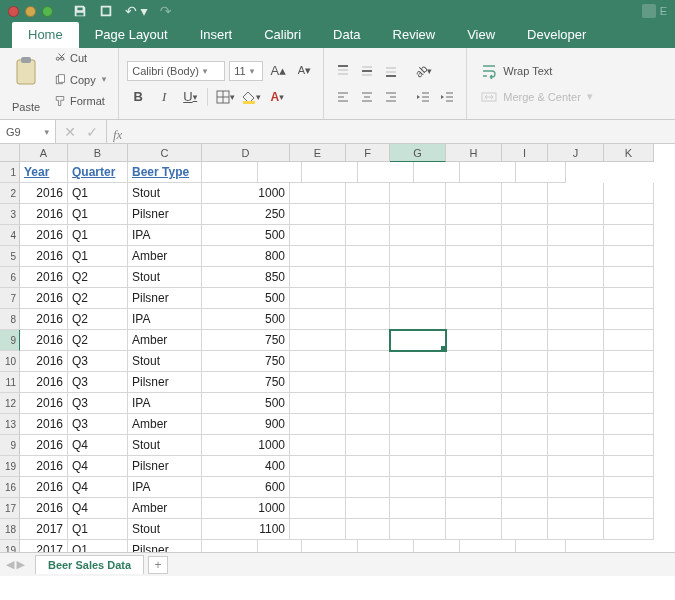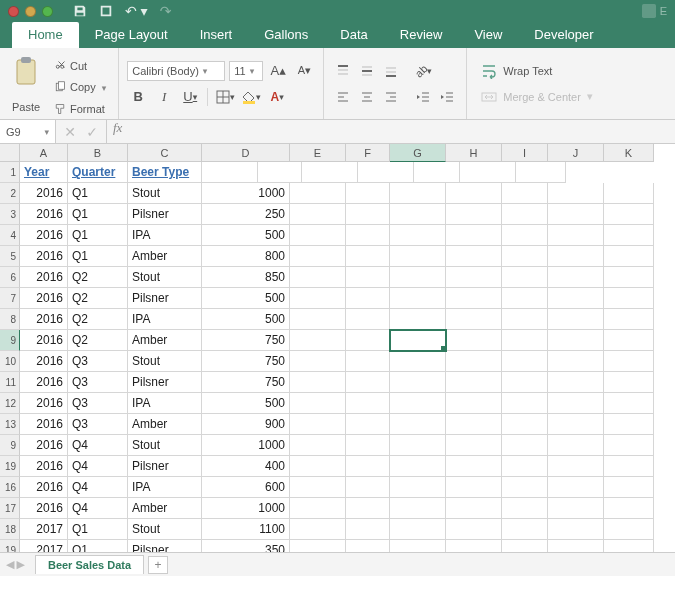--- a/index.html
+++ b/index.html
@@ -20,42 +20,42 @@
 .menutabs .mt { color:#fff; padding:5px 16px 6px; font-size:13px; cursor:pointer; }
 .menutabs .mt.active { background:#fff; color:#3a8168; font-weight:500; border-radius:2px 2px 0 0;}
 
 
 .ribbon { height:72px; background:#f4f4f4; border-bottom:1px solid #ccc; display:flex; }
 .rgroup { border-right:1px solid #d6d6d6; padding:4px 8px; display:flex; gap:6px; }
 .paste-big { width:36px; display:flex; flex-direction:column; align-items:center; justify-content:space-between; padding:4px 0 2px; cursor:pointer;}
 .paste-big svg{fill:#b7a46a;}
 .paste-big .lbl{font-size:11px; color:#555;}
 .stack { display:flex; flex-direction:column; gap:2px; justify-content:center;}
-.rowbtn { display:flex; align-items:flex-end; gap:4px; font-size:11px; color:#555; cursor:pointer; height:20px; padding:0 4px;}
+.rowbtn { display:flex; align-items:flex-start; gap:4px; font-size:11px; color:#555; cursor:pointer; height:20px; padding:0 4px;}
 .rowbtn svg{fill:#6a6a6a;}
 .rowbtn .arrow{font-size:9px; color:#888; margin-left:2px;}
 .fontg { flex-direction:column; gap:4px; justify-content:center;}
 .fontg .line1{display:flex; gap:4px; align-items:center;}
 .selbox { background:#fff; border:1px solid #ccc; height:20px; display:flex; align-items:center; padding:0 4px; font-size:11px; color:#555; cursor:pointer;}
 .selbox .caret{margin-left:4px; font-size:9px; color:#888;}
 .btn { display:inline-flex; align-items:center; justify-content:center; width:22px; height:22px; border:1px solid transparent; cursor:pointer; color:#555;}
 .btn.bold{font-weight:bold; font-size:13px;}
 .btn.italic{font-style:italic; font-size:13px; font-family:Georgia,serif;}
 .btn.uline{text-decoration:underline; font-size:13px;}
 .btn svg{fill:#6a6a6a;}
 .aligng{flex-direction:column; gap:4px; justify-content:center;}
 .aligng .row{display:flex; gap:2px;}
 .wrapg{flex-direction:column; gap:4px; justify-content:center;}
 .wbtn{display:flex; align-items:center; gap:6px; font-size:11px; color:#555; cursor:pointer; height:22px; padding:0 6px;}
 .wbtn.dis{color:#bbb;}
 .wbtn svg{fill:#5aa089;}
 .wbtn.dis svg{fill:#ccc;}
 
 
-.fxbar { height:24px; background:#f4f4f4; border-bottom:1px solid #ccc; display:flex; align-items:flex-start;}
+.fxbar { height:24px; background:#f4f4f4; border-bottom:1px solid #ccc; display:flex; align-items:flex-end;}
 .namebox{width:56px; height:100%; border-right:1px solid #ccc; display:flex; align-items:center; padding:0 6px; font-size:11px; color:#555; background:#fff;}
 .namebox .caret{margin-left:auto; font-size:9px; color:#888;}
 .fxbtns{display:flex; align-items:center; padding:0 4px; gap:2px; border-right:1px solid #ccc; height:100%;}
 .fxbtns .fb{width:20px; text-align:center; color:#bbb; font-size:14px; cursor:pointer;}
 .fx-lbl{font-style:italic; font-family:Georgia,serif; font-size:13px; color:#888; padding:0 6px;}
 .fxin{flex:1;}
 
 
 .sheet-wrap{position:relative; height:432px; width:100%; overflow:hidden; background:#fff;}
 .hdr-corner{position:absolute; left:0; top:0; width:20px; height:18px; background:#eee; border-right:1px solid #ccc; border-bottom:1px solid #ccc;}
@@ -104,21 +104,21 @@
         <rect width="16" height="16" rx="2"></rect>
       </svg>
     <span>E</span>
   </div>
 </div>
 
 <div class="menutabs">
     <div class="mt active">Home</div>
     <div class="mt">Page Layout</div>
     <div class="mt">Insert</div>
-    <div class="mt">Gallons</div>
+    <div class="mt">Calibri</div>
     <div class="mt">Data</div>
     <div class="mt">Review</div>
     <div class="mt">View</div>
     <div class="mt">Developer</div>
   </div>
 
 <div class="ribbon">
   <div class="rgroup">
     <div class="paste-big">
       <svg width="24" height="30" viewBox="0 0 24 30">
@@ -560,21 +560,20 @@
         <div class="cell" style="width: 56px;"></div>
         <div class="cell" style="width: 56px;"></div>
         <div class="cell" style="width: 46px;"></div>
         <div class="cell" style="width: 56px;"></div>
         <div class="cell" style="width: 50px;"></div>
       </div>
       <div class="crow">
         <div class="cell num" style="width: 48px;">2017</div>
         <div class="cell" style="width: 60px;">Q1</div>
         <div class="cell" style="width: 74px;">Pilsner</div>
-        <div class="cell num" style="width: 88px;">350</div>
         <div class="cell" style="width: 56px;"></div>
         <div class="cell" style="width: 44px;"></div>
         <div class="cell" style="width: 56px;"></div>
         <div class="cell" style="width: 56px;"></div>
         <div class="cell" style="width: 46px;"></div>
         <div class="cell" style="width: 56px;"></div>
         <div class="cell" style="width: 50px;"></div>
       </div>
     </div>
 

